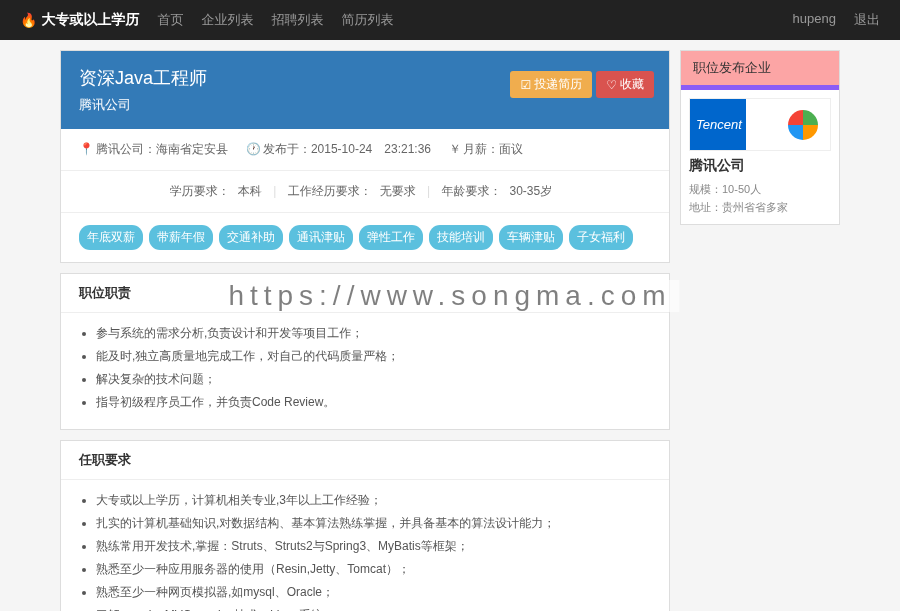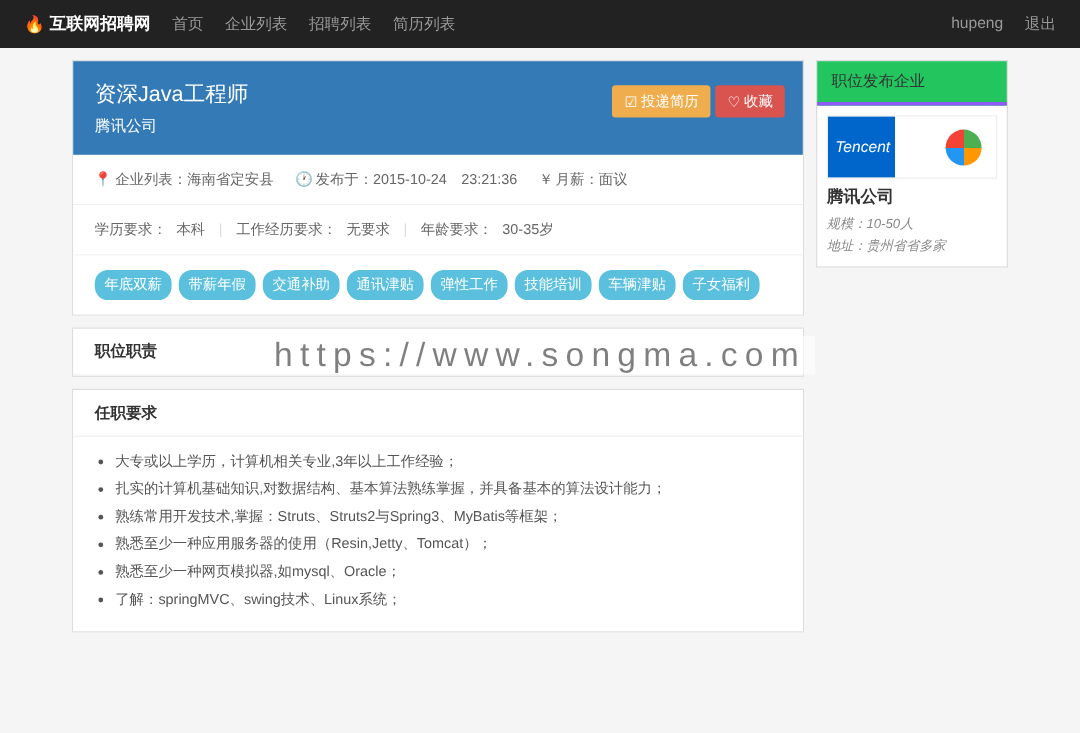--- a/index.html
+++ b/index.html
@@ -6,56 +6,56 @@
 body { font-family: "Microsoft YaHei", Arial, sans-serif; font-size: 12px; background: #f5f5f5; color: #333; }
 .navbar { background: #222; height: 40px; display: flex; align-items: center; padding: 0 20px; justify-content: space-between; }
 .nav-left { display: flex; align-items: center; gap: 18px; }
 .brand { color: #fff; font-weight: bold; font-size: 14px; display: flex; align-items: center; gap: 4px; }
 .nav-link { color: #999; text-decoration: none; font-size: 13px; text-align: center; }
 .nav-right { display: flex; gap: 18px; }
 .container { width: 780px; margin: 10px auto; display: flex; gap: 10px; align-items: flex-start; }
 .main { flex: 1; }
 .sidebar { width: 160px; }
 .panel { background: #fff; border: 1px solid #ddd; margin-bottom: 10px; }
-.panel-heading { padding: 8px 12px; border-bottom: 3px solid #8b5cf6; font-size: 13px; background: #22c55e; }
+.panel-heading { padding: 8px 12px; border-bottom: 5px solid #8b5cf6; font-size: 13px; background: #fca5a5; }
 .panel-body { padding: 10px 12px; }
 .header-blue { background: #337ab7; color: #fff; padding: 15px 18px; position: relative; }
 .job-title { font-size: 18px; font-weight: normal; margin-bottom: 6px; }
 .company-name { font-size: 13px; }
 .btn-group { position: absolute; right: 15px; top: 20px; display: flex; gap: 4px; }
 .btn { padding: 5px 10px; border-radius: 3px; color: #fff; font-size: 12px; border: none; cursor: pointer; display: flex; align-items: center; gap: 3px; }
 .btn-warning { background: #f0ad4e; }
 .btn-danger { background: #d9534f; }
 .info-row { padding: 12px 18px; display: flex; gap: 18px; font-size: 12px; color: #666; background: #fff; border-bottom: 1px solid #eee; }
 .info-row .icon { margin-right: 2px; }
-.req-row { padding: 12px 18px; background: #fff; font-size: 12px; color: #666; border-bottom: 1px solid #eee; }
+.req-row { padding: 12px 18px; background: #fff; font-size: 12px; color: #666; border-bottom: 1px solid #eee; text-align: center; }
 .req-row span { margin-right: 8px; }
 .req-row .sep { color: #ddd; }
 .tags-row { padding: 12px 18px; background: #fff; display: flex; gap: 6px; flex-wrap: wrap; }
 .tag { background: #5bc0de; color: #fff; padding: 4px 8px; border-radius: 11px; font-size: 12px; }
 .section-title { padding: 10px 18px; font-size: 13px; border-bottom: 1px solid #eee; background: #fff; font-weight: bold; }
 .section-body { padding: 12px 18px 12px 35px; background: #fff; }
 .section-body li { margin-bottom: 6px; font-size: 12px; color: #555; list-style: disc; }
 .sidebar .panel-body { padding: 8px; }
 .company-logo { width: 100%; height: 53px; background: linear-gradient(90deg, #0066cc 40%, #fff 40%); display: flex; align-items: center; justify-content: center; position: relative; margin-bottom: 6px; border: 1px solid #eee; }
 .logo-text { color: #fff; font-style: italic; font-size: 13px; position: absolute; left: 6px; }
 .logo-circle { position: absolute; right: 12px; width: 30px; height: 30px; border-radius: 50%; background: conic-gradient(#4caf50 0 90deg, #ff9800 90deg 180deg, #2196f3 180deg 270deg, #f44336 270deg 360deg); }
 .sidebar-company { font-size: 14px; font-weight: bold; margin-bottom: 6px; }
-.sidebar-info { font-size: 11px; color: #888; line-height: 1.6; font-style: italic; }
+.sidebar-info { font-size: 11px; color: #888; line-height: 1.6; }
 .watermark { position: absolute; top: 280px; left: 50%; transform: translateX(-50%); font-size: 28px; color: rgba(0,0,0,0.5); letter-spacing: 6px; pointer-events: none; z-index: 10; background: rgba(255,255,255,0.6); padding: 0 8px; white-space: nowrap; }
 .heart::before { content: "♡"; }
 </style>
 </head>
 <body>
 
 <div class="navbar">
   <div class="nav-left">
     <div class="brand">
       <span>🔥</span>
-      <span>互联网招聘网</span>
+      <span>大专或以上学历</span>
     </div>
     <a class="nav-link">首页</a>
     <a class="nav-link">企业列表</a>
     <a class="nav-link">招聘列表</a>
     <a class="nav-link">简历列表</a>
   </div>
   <div class="nav-right">
     <a class="nav-link">hupeng</a>
     <a class="nav-link">退出</a>
   </div>
@@ -72,21 +72,21 @@
             <span>☑</span>
             <span>投递简历</span>
           </button>
           <button class="btn btn-danger">
             <span class="heart"></span>
             <span>收藏</span>
           </button>
         </div>
       </div>
       <div class="info-row">
-        <span><span class="icon">📍</span><span>企业列表：</span><span>海南省定安县</span></span>
+        <span><span class="icon">📍</span><span>腾讯公司：</span><span>海南省定安县</span></span>
         <span><span class="icon">🕐</span><span>发布于：</span><span>2015-10-24　23:21:36</span></span>
         <span><span class="icon">￥</span><span>月薪：</span><span>面议</span></span>
       </div>
       <div class="req-row">
         <span>学历要求：</span><span>本科</span>
         <span class="sep">|</span>
         <span>工作经历要求：</span><span>无要求</span>
         <span class="sep">|</span>
         <span>年龄要求：</span><span>30-35岁</span>
       </div>
@@ -97,20 +97,26 @@
         <span class="tag">通讯津贴</span>
         <span class="tag">弹性工作</span>
         <span class="tag">技能培训</span>
         <span class="tag">车辆津贴</span>
         <span class="tag">子女福利</span>
       </div>
     </div>
 
     <div class="panel">
       <div class="section-title">职位职责</div>
+      <ul class="section-body">
+        <li>参与系统的需求分析,负责设计和开发等项目工作；</li>
+        <li>能及时,独立高质量地完成工作，对自己的代码质量严格；</li>
+        <li>解决复杂的技术问题；</li>
+        <li>指导初级程序员工作，并负责Code Review。</li>
+      </ul>
     </div>
 
     <div class="panel">
       <div class="section-title">任职要求</div>
       <ul class="section-body">
         <li>大专或以上学历，计算机相关专业,3年以上工作经验；</li>
         <li>扎实的计算机基础知识,对数据结构、基本算法熟练掌握，并具备基本的算法设计能力；</li>
         <li>熟练常用开发技术,掌握：Struts、Struts2与Spring3、MyBatis等框架；</li>
         <li>熟悉至少一种应用服务器的使用（Resin,Jetty、Tomcat）；</li>
         <li>熟悉至少一种网页模拟器,如mysql、Oracle；</li>

